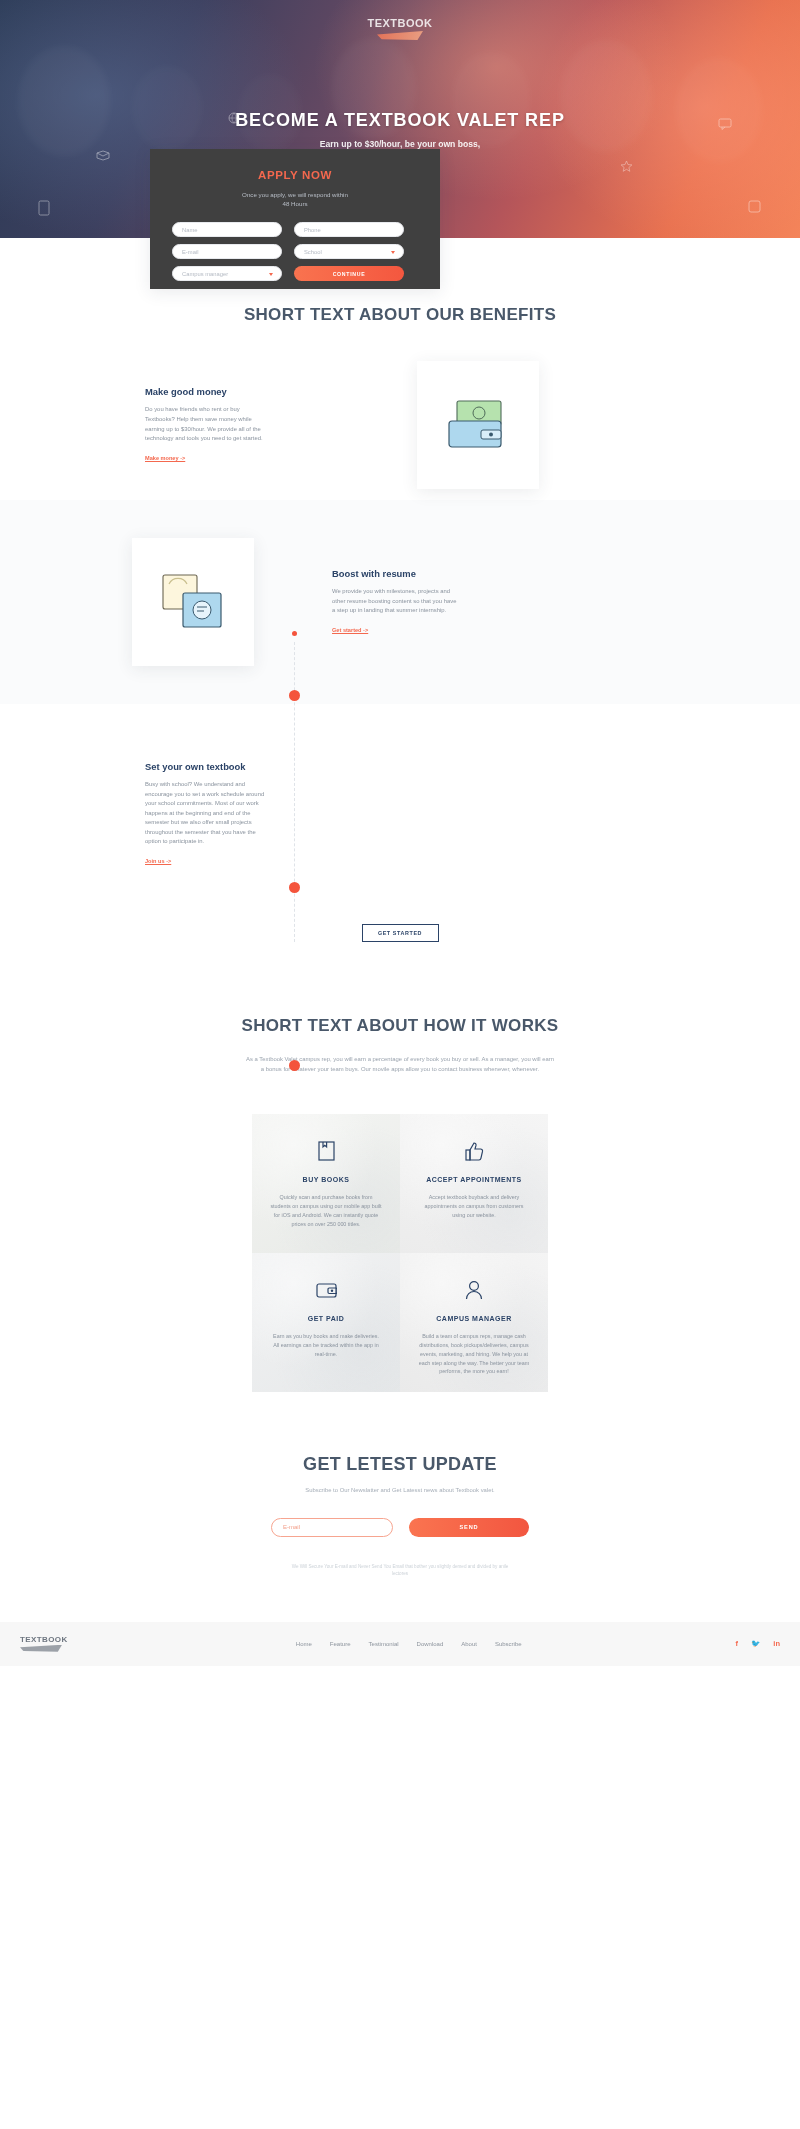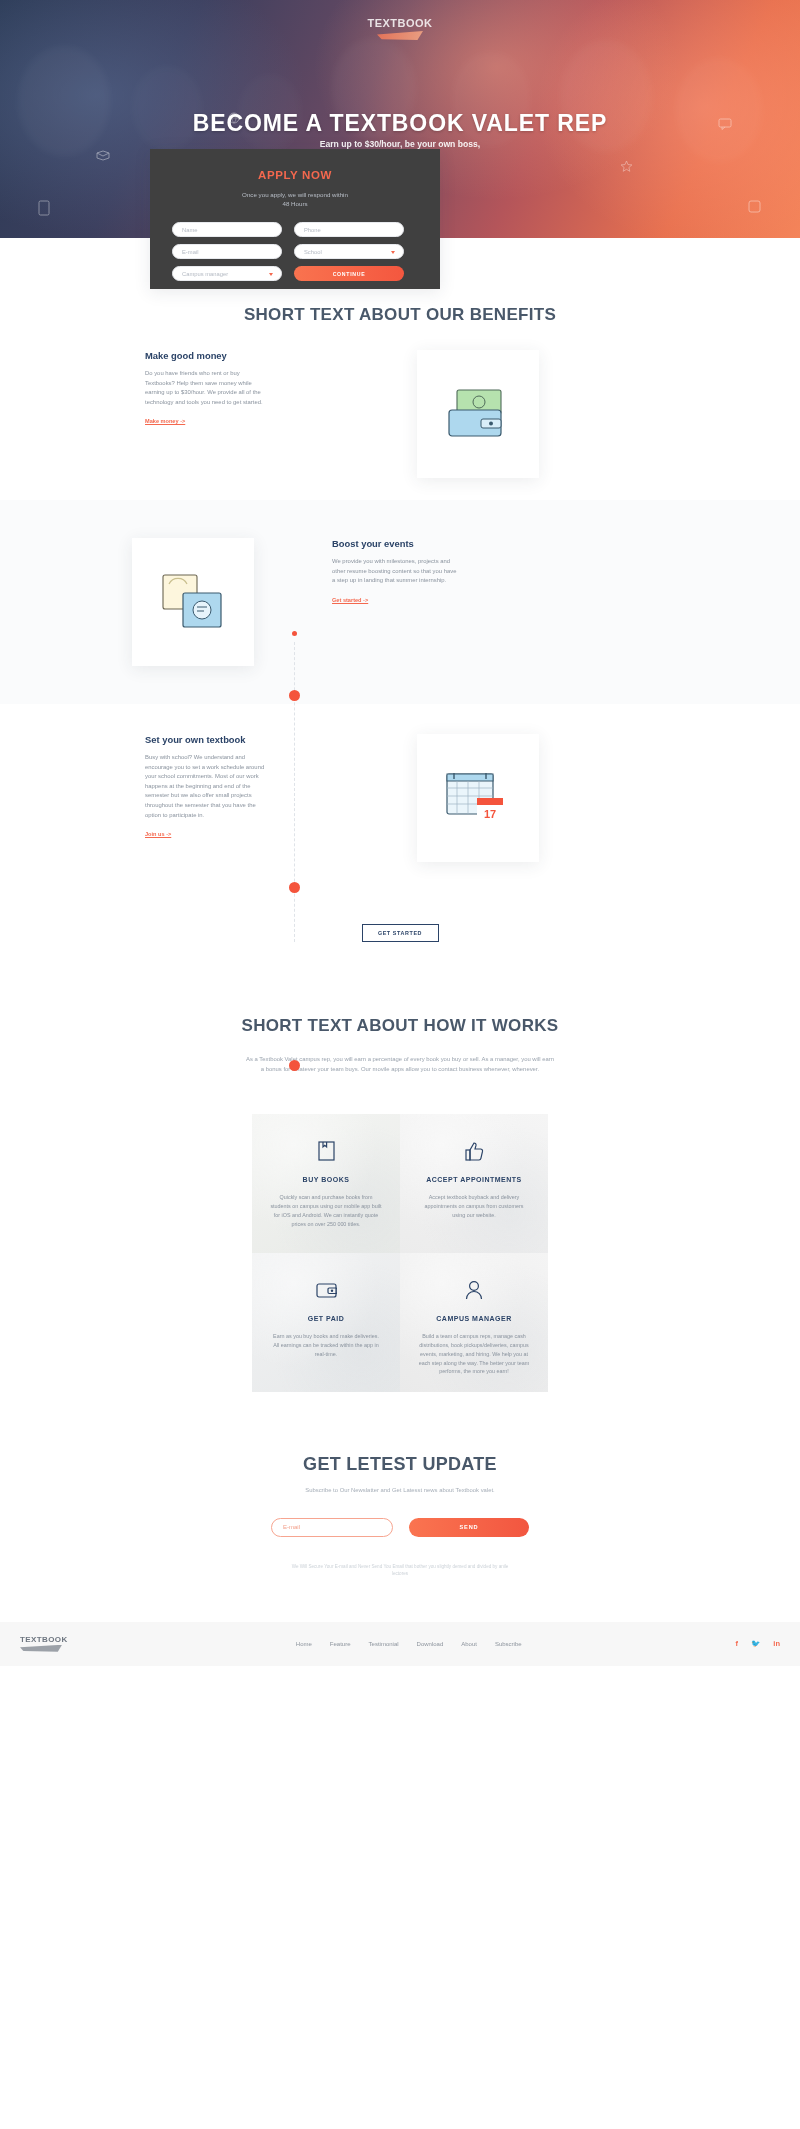--- a/index.html
+++ b/index.html
@@ -45,21 +45,21 @@
   .hero-logo .lg-wing {
     width: 46px; height: 9px; margin: 2px auto 0;
     background: linear-gradient(100deg, #ff7a54, #ffb089);
     clip-path: polygon(0 40%, 100% 0, 88% 100%, 10% 92%);
     opacity: .85;
   }
 
   .hero-title {
     position: absolute; left: 0; right: 0; top: 110px;
     text-align: center; color: #fff;
-    font-size: 23px; font-weight: bold; letter-spacing: .9px;
+    font-size: 18px; font-weight: bold; letter-spacing: .9px;
     text-shadow: 0 1px 3px rgba(0,0,0,.22);
   }
   .hero-sub {
     position: absolute; left: 0; right: 0; top: 138px;
     text-align: center; color: rgba(255,255,255,.92);
     font-size: 8.6px; line-height: 13px; font-weight: 700;
   }
 
   
   .doodle { position: absolute; opacity: .5; }
@@ -109,21 +109,21 @@
   .timeline {
     position: absolute; left: 294px; top: 404px; bottom: 0; width: 1px;
     border-left: 1px dashed #dfe3e8;
   }
   .tl-dot {
     position: absolute; left: 289px; width: 11px; height: 11px;
     border-radius: 50%; background: #f4543c; z-index: 3;
   }
   .tl-dot.small { width: 5px; height: 5px; left: 292px; background: #f4543c; }
 
-  .benefit-row { display: flex; align-items: flex-start; position: relative; }
+  .benefit-row { display: flex; align-items: center; position: relative; }
   .b-text { width: 240px; }
   .b-title { color: #2b4367; font-weight: bold; font-size: 9.4px; margin-bottom: 8px; }
   .b-body { color: #8a939e; font-size: 5.9px; line-height: 9.6px; width: 125px; }
   .b-link { color: #f4684e; font-size: 5.6px; font-weight: bold; margin-top: 11px; display: inline-block; }
 
   .b-card {
     width: 122px; height: 128px; background: #fff;
     box-shadow: 0 3px 16px rgba(40,50,70,.09);
     display: flex; align-items: center; justify-content: center;
   }
@@ -306,45 +306,32 @@
         <div class="b-card" style="margin-left:132px;">
           <svg width="72" height="62" viewBox="0 0 72 62">
             <rect x="6" y="4" width="34" height="34" rx="2" fill="#fdf6dd" stroke="#6b6550" stroke-width="1.1"></rect>
             <path d="M12 13 a10 10 0 0 1 18 0" fill="none" stroke="#c9bf8e" stroke-width="1.2"></path>
             <rect x="26" y="22" width="38" height="34" rx="2" fill="#aed8ee" stroke="#3b5a6e" stroke-width="1.2"></rect>
             <circle cx="45" cy="39" r="9" fill="#e7f4fb" stroke="#3b5a6e" stroke-width="1"></circle>
             <path d="M40 36 h10 M40 40 h7" stroke="#3b5a6e" stroke-width="1" fill="none"></path>
           </svg>
         </div>
         <div class="b-text" style="margin-left:78px;">
-          <div class="b-title">Boost your events</div>
+          <div class="b-title">Boost with resume</div>
           <div class="b-body">We provide you with milestones, projects and other resume boosting content so that you have a step up in landing that summer internship.</div>
           <a class="b-link" href="#">Get started  -&gt;</a>
         </div>
       </div>
     </div>
 
     <div class="benefit-row" style="height:160px; margin-top:30px;">
       <div class="b-text" style="margin-left:145px;">
         <div class="b-title">Set your own textbook</div>
         <div class="b-body">Busy with school? We understand and encourage you to set a work schedule around your school commitments. Most of our work happens at the beginning and end of the semester but we also offer small projects throughout the semester that you have the option to participate in.</div>
         <a class="b-link" href="#">Join us  -&gt;</a>
-      </div>
-      <div class="b-card" style="margin-left:32px;">
-        <svg width="74" height="64" viewBox="0 0 74 64">
-          <rect x="6" y="8" width="46" height="40" rx="2" fill="#eaf5fb" stroke="#3b5a6e" stroke-width="1.2"></rect>
-          <rect x="6" y="8" width="46" height="7" fill="#aed8ee" stroke="#3b5a6e" stroke-width="1"></rect>
-          <path d="M13 13 v-6 M45 13 v-6" stroke="#3b5a6e" stroke-width="1.4"></path>
-          <g stroke="#9fb5c4" stroke-width=".7">
-            <path d="M6 22 h46 M6 30 h46 M6 38 h46 M16 15 v33 M27 15 v33 M38 15 v33"></path>
-          </g>
-          <rect x="36" y="32" width="26" height="26" rx="2" fill="#fff"></rect>
-          <rect x="36" y="32" width="26" height="7" fill="#f4543c"></rect>
-          <text x="49" y="52" font-family="Liberation Sans, sans-serif" font-size="11" font-weight="bold" fill="#f4543c" text-anchor="middle">17</text>
-        </svg>
       </div>
     </div>
 
     <div class="tl-dot" style="top:822px;"></div>
 
     <div style="padding:30px 0 0;">
       <button class="get-started">GET STARTED</button>
     </div>
   </section>
 

